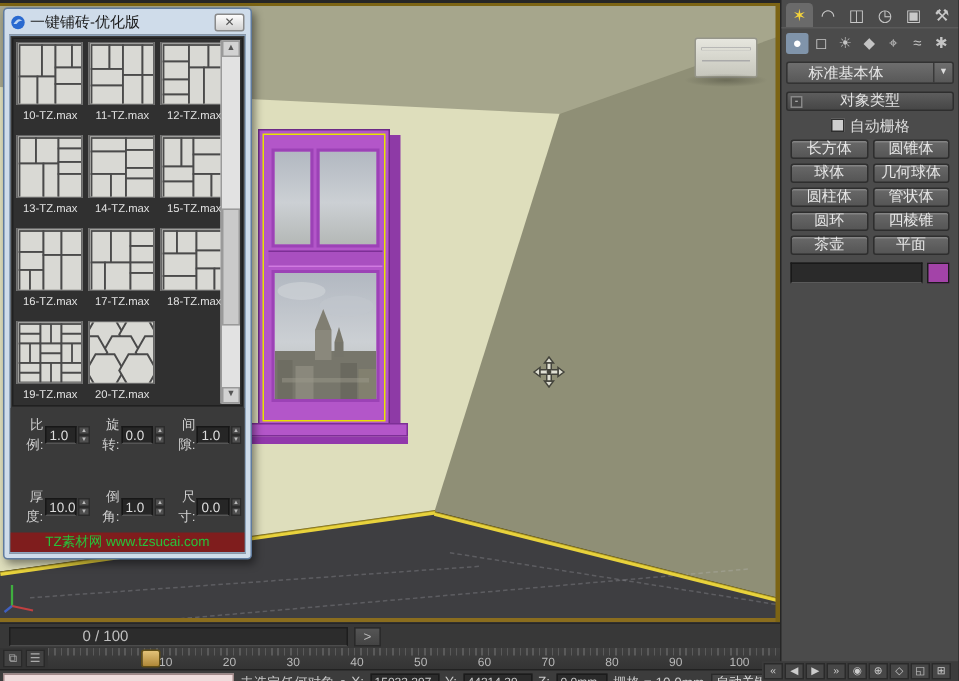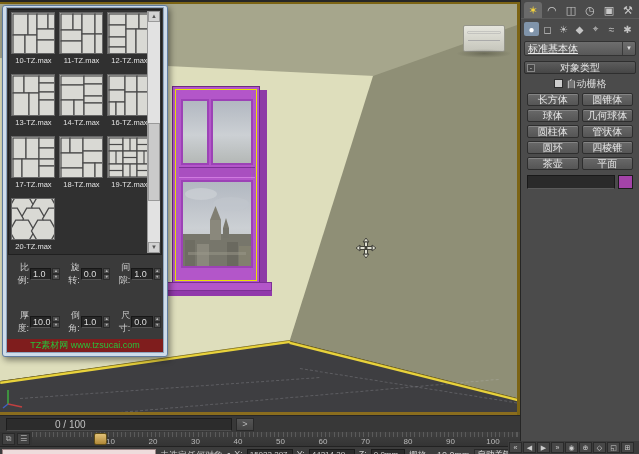--- a/index.html
+++ b/index.html
@@ -67,21 +67,21 @@
   
   .panel { position:absolute; left:520px; top:0; width:119px; height:441px; background:#4b4b4b; border-left:1px solid #262626; }
   .tabs-row { display:flex; gap:1px; padding:2px 2px 0 3px; }
   .tab { width:18px; height:16px; display:flex; align-items:center; justify-content:center; color:#c8c8c8; font-size:11px; }
   .tab.active { background:#6a6a6a; border-radius:3px 3px 0 0; color:#f5d43c; }
   .cats-row { display:flex; gap:1px; padding:3px 2px 2px 3px; border-top:1px solid #5a5a5a; }
   .cat { width:15px; height:14px; display:flex; align-items:center; justify-content:center; color:#c4c4c4; font-size:10px; }
   .cat.active { background:#8094aa; border-radius:2px; color:#fff; }
   .dropdown { margin:3px; height:15px; display:flex; align-items:center; background:linear-gradient(#6e6e6e,#585858);
               border:1px solid #333; border-radius:2px; font-size:10px; color:#e8e8e8; }
-  .dropdown .dd-text { flex:1; padding-left:3px;text-decoration:underline; }
+  .dropdown .dd-text { flex:1; padding-left:14px; }
   .dd-arrow { width:13px; height:13px; border-left:1px solid #3a3a3a; text-align:center; font-size:6px; line-height:13px; color:#ddd; }
   .dd-arrow::before { content:"▼"; }
   .rollout { margin:5px 3px 0; height:13px; position:relative; background:linear-gradient(#5d5d5d,#464646);
              border:1px solid #2e2e2e; border-radius:2px; text-align:center; font-size:10px; line-height:12px; color:#e2e2e2; }
   .rollout .minus { position:absolute; left:2px; top:2px; width:8px; height:8px; background:#444; border:1px solid #888;
                     color:#ddd; font-size:7px; line-height:6px; text-align:center; }
   .rollout .minus::before { content:"-"; }
   .autogrid { display:flex; align-items:center; justify-content:center; gap:4px; height:13px; margin-top:3px; }
   .cb { width:9px; height:9px; background:#cdcdcd; border:1px solid #2e2e2e; }
   .autogrid span { font-size:10px; color:#ddd; }
@@ -288,20 +288,28 @@
       <span class="nav-btn">▶</span>
       <span class="nav-btn">»</span>
       <span class="nav-btn">◉</span>
       <span class="nav-btn">⊕</span>
       <span class="nav-btn">◇</span>
       <span class="nav-btn">◱</span>
       <span class="nav-btn">⊞</span>
     </div>
 
   <div class="dialog">
+    <div class="dlg-title">
+      <svg width="10" height="10" viewBox="0 0 10 10">
+        <circle cx="5" cy="5" r="4.5" fill="#2a6ad0"></circle>
+        <path d="M2 6 Q5 1 8 4 Q6 3 4 6 Z" fill="#bcd4f2"></path>
+      </svg>
+      <span>一键铺砖-优化版</span>
+      <span class="dlg-close"></span>
+    </div>
     <div class="dlg-body">
       <div class="list">
         <div class="tile-grid" id="tile-grid">
   <div class="tile-cell">
     <div class="tile-thumb"><svg width="42" height="40" viewBox="0 0 42 40">
                   <rect x="1" y="1" width="15" height="21" fill="#d9d9d4" stroke="#4a4a4a" stroke-width="1.2"></rect>
                   <rect x="16" y="1" width="9" height="21" fill="#d9d9d4" stroke="#4a4a4a" stroke-width="1.2"></rect>
                   <rect x="1" y="22" width="12" height="19" fill="#d9d9d4" stroke="#4a4a4a" stroke-width="1.2"></rect>
                   <rect x="13" y="22" width="12" height="19" fill="#d9d9d4" stroke="#4a4a4a" stroke-width="1.2"></rect>
                   <rect x="25" y="1" width="11" height="15" fill="#d9d9d4" stroke="#4a4a4a" stroke-width="1.2"></rect>
@@ -361,20 +369,33 @@
                   <rect x="1" y="25" width="13" height="16" fill="#d9d9d4" stroke="#4a4a4a" stroke-width="1.2"></rect>
                   <rect x="14" y="25" width="10" height="16" fill="#d9d9d4" stroke="#4a4a4a" stroke-width="1.2"></rect>
                   <rect x="24" y="1" width="19" height="8" fill="#d9d9d4" stroke="#4a4a4a" stroke-width="1.2"></rect>
                   <rect x="24" y="9" width="19" height="12" fill="#d9d9d4" stroke="#4a4a4a" stroke-width="1.2"></rect>
                   <rect x="24" y="21" width="19" height="7" fill="#d9d9d4" stroke="#4a4a4a" stroke-width="1.2"></rect>
                   <rect x="24" y="28" width="19" height="13" fill="#d9d9d4" stroke="#4a4a4a" stroke-width="1.2"></rect>
                 </svg></div>
     <div class="tile-label">14-TZ.max</div>
   </div>
 
+  <div class="tile-cell">
+    <div class="tile-thumb"><svg width="42" height="40" viewBox="0 0 42 40">
+                  <rect x="1" y="1" width="12" height="19" fill="#d9d9d4" stroke="#4a4a4a" stroke-width="1.2"></rect>
+                  <rect x="13" y="1" width="8" height="19" fill="#d9d9d4" stroke="#4a4a4a" stroke-width="1.2"></rect>
+                  <rect x="1" y="20" width="20" height="10" fill="#d9d9d4" stroke="#4a4a4a" stroke-width="1.2"></rect>
+                  <rect x="1" y="30" width="20" height="11" fill="#d9d9d4" stroke="#4a4a4a" stroke-width="1.2"></rect>
+                  <rect x="21" y="1" width="22" height="11" fill="#d9d9d4" stroke="#4a4a4a" stroke-width="1.2"></rect>
+                  <rect x="21" y="12" width="22" height="13" fill="#d9d9d4" stroke="#4a4a4a" stroke-width="1.2"></rect>
+                  <rect x="21" y="25" width="12" height="16" fill="#d9d9d4" stroke="#4a4a4a" stroke-width="1.2"></rect>
+                  <rect x="33" y="25" width="10" height="16" fill="#d9d9d4" stroke="#4a4a4a" stroke-width="1.2"></rect>
+                </svg></div>
+    <div class="tile-label">15-TZ.max</div>
+  </div>
 
   <div class="tile-cell">
     <div class="tile-thumb"><svg width="42" height="40" viewBox="0 0 42 40">
                   <rect x="1" y="1" width="16" height="14" fill="#d9d9d4" stroke="#4a4a4a" stroke-width="1.2"></rect>
                   <rect x="1" y="15" width="16" height="12" fill="#d9d9d4" stroke="#4a4a4a" stroke-width="1.2"></rect>
                   <rect x="1" y="27" width="7" height="14" fill="#d9d9d4" stroke="#4a4a4a" stroke-width="1.2"></rect>
                   <rect x="8" y="27" width="9" height="14" fill="#d9d9d4" stroke="#4a4a4a" stroke-width="1.2"></rect>
                   <rect x="17" y="1" width="12" height="16" fill="#d9d9d4" stroke="#4a4a4a" stroke-width="1.2"></rect>
                   <rect x="29" y="1" width="14" height="16" fill="#d9d9d4" stroke="#4a4a4a" stroke-width="1.2"></rect>
                   <rect x="17" y="17" width="12" height="24" fill="#d9d9d4" stroke="#4a4a4a" stroke-width="1.2"></rect>

